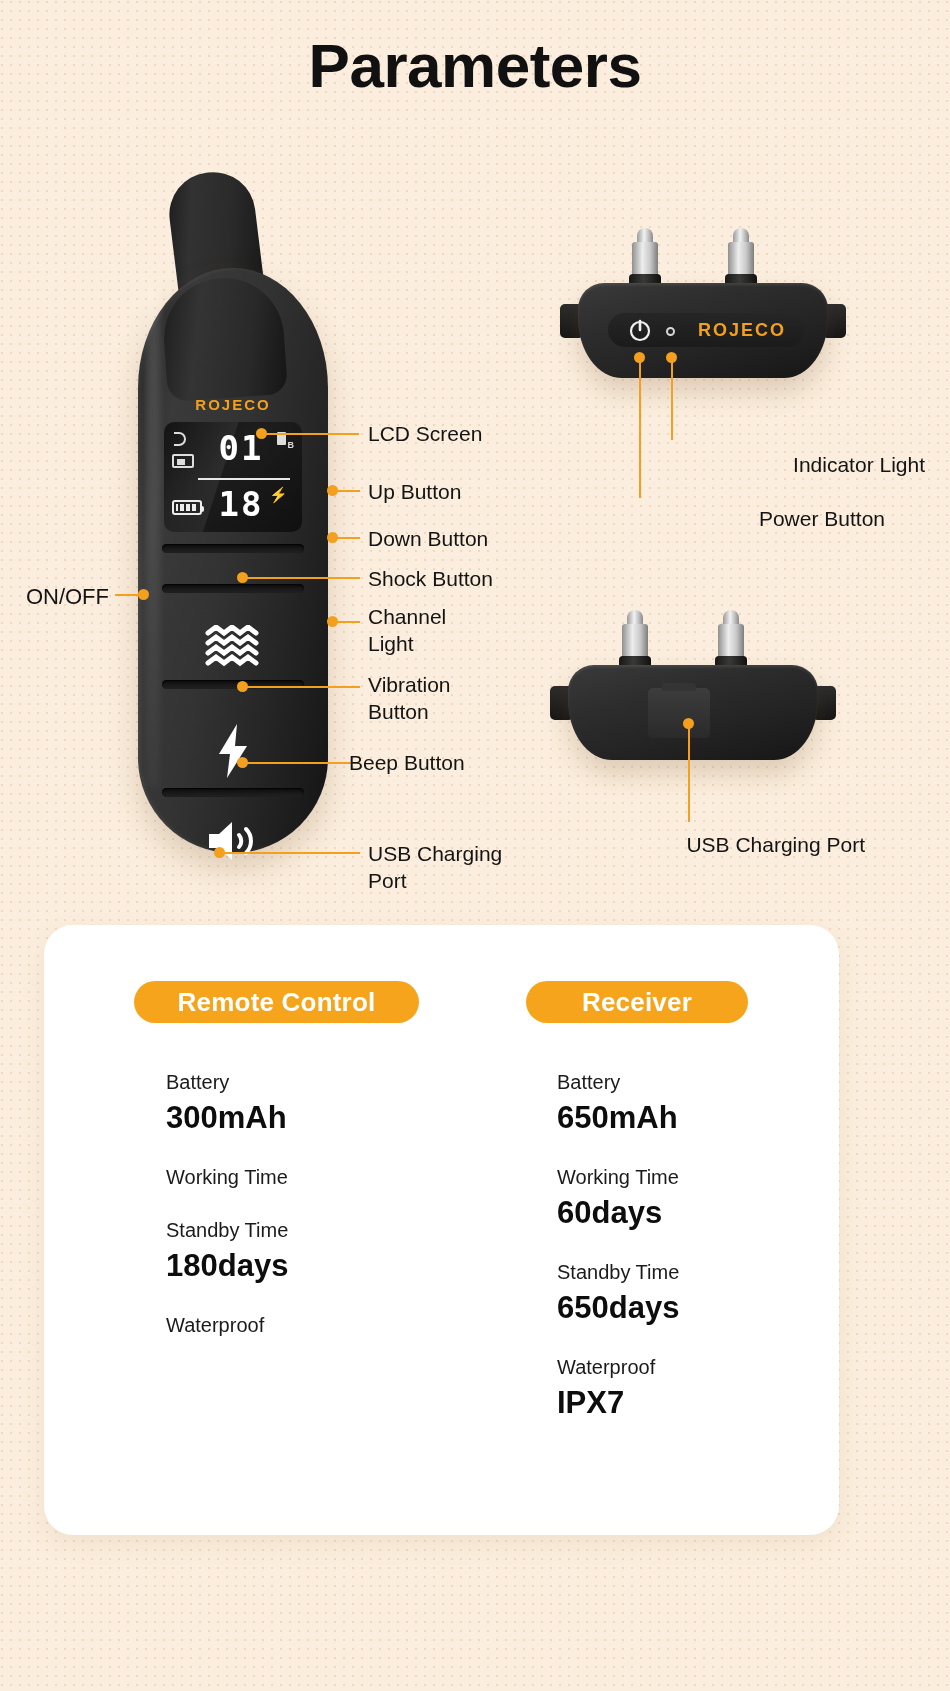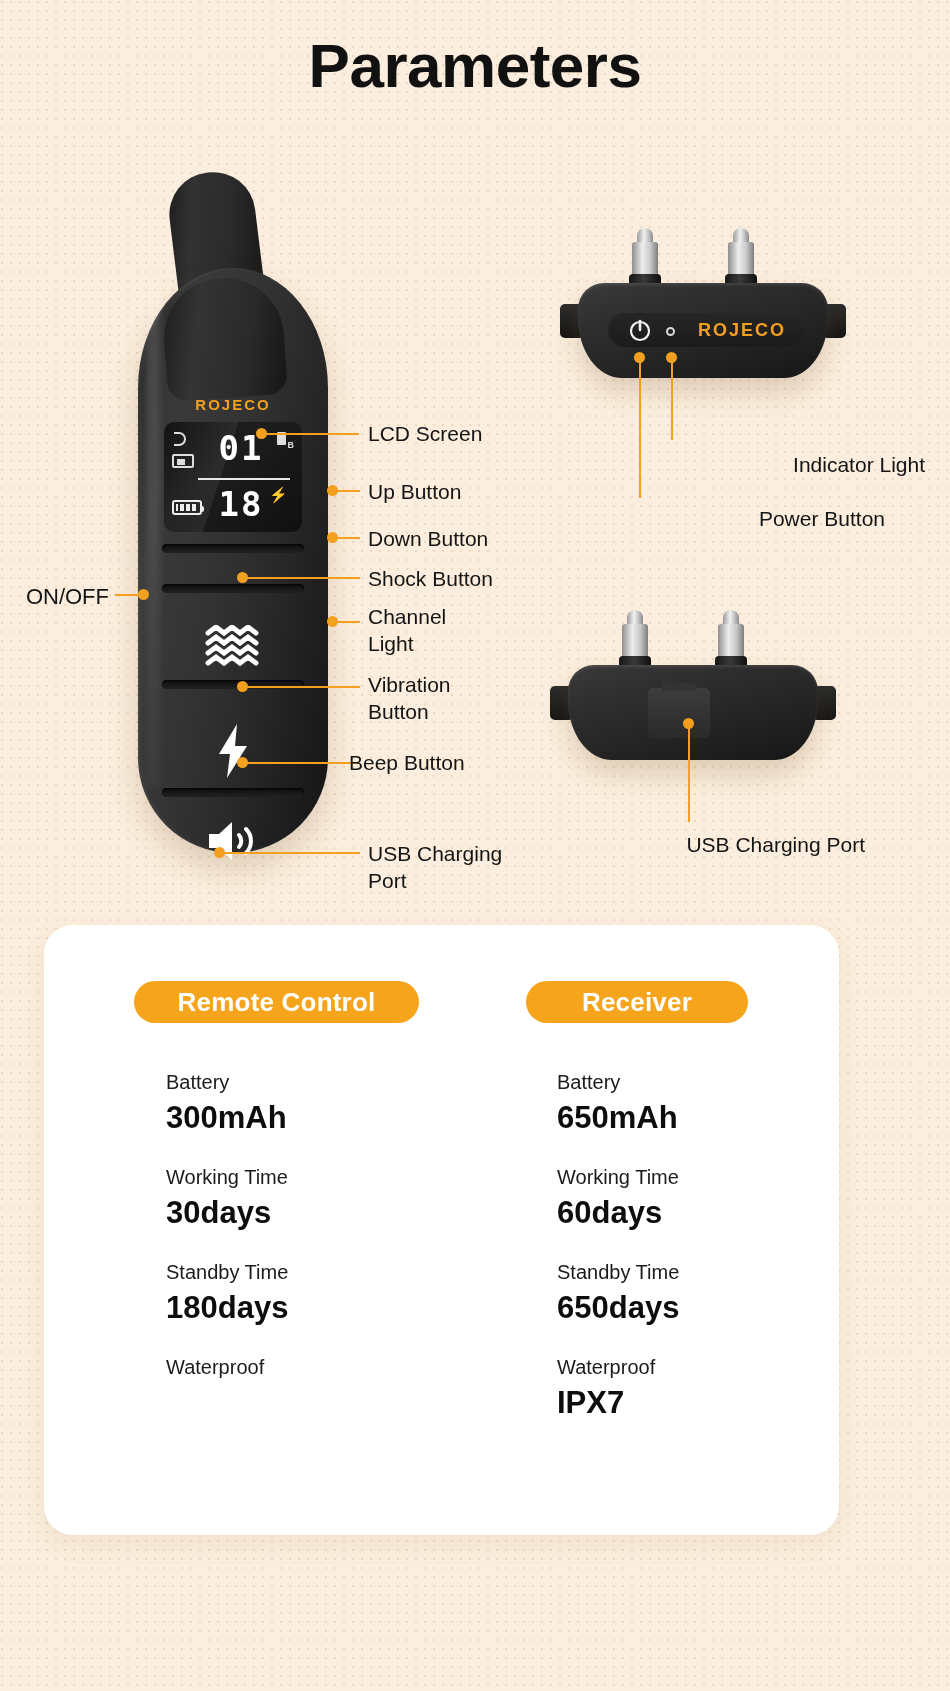--- a/index.html
+++ b/index.html
@@ -356,21 +356,20 @@
     <span>Receiver</span>
   </div>
 
   <div class="col left">
     <div class="spec">
       <div class="lbl">Battery</div>
       <div class="val">300mAh</div>
     </div>
     <div class="spec">
       <div class="lbl">Working Time</div>
-      <div class="val">30days</div>
     </div>
     <div class="spec">
       <div class="lbl">Standby Time</div>
       <div class="val">180days</div>
     </div>
     <div class="spec">
       <div class="lbl">Waterproof</div>
     </div>
   </div>
 

